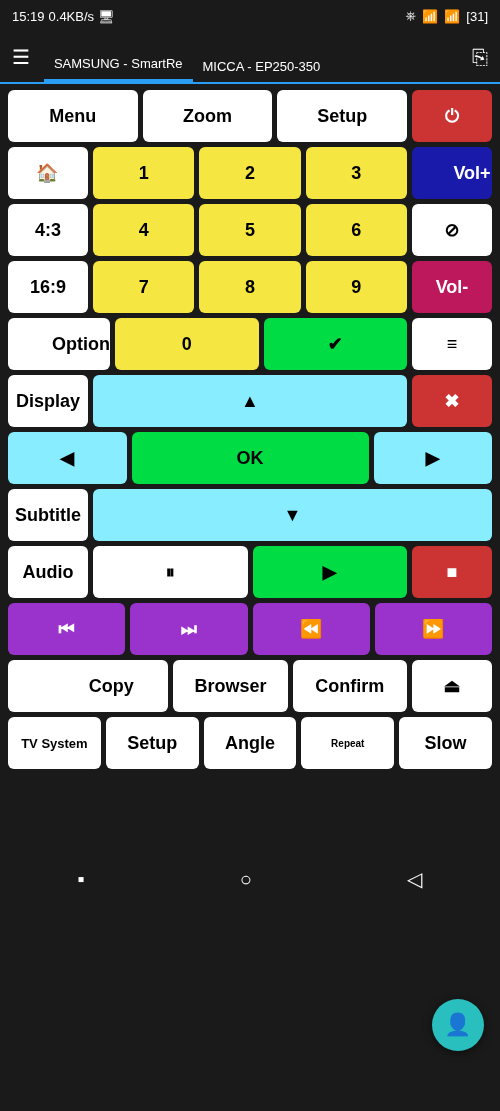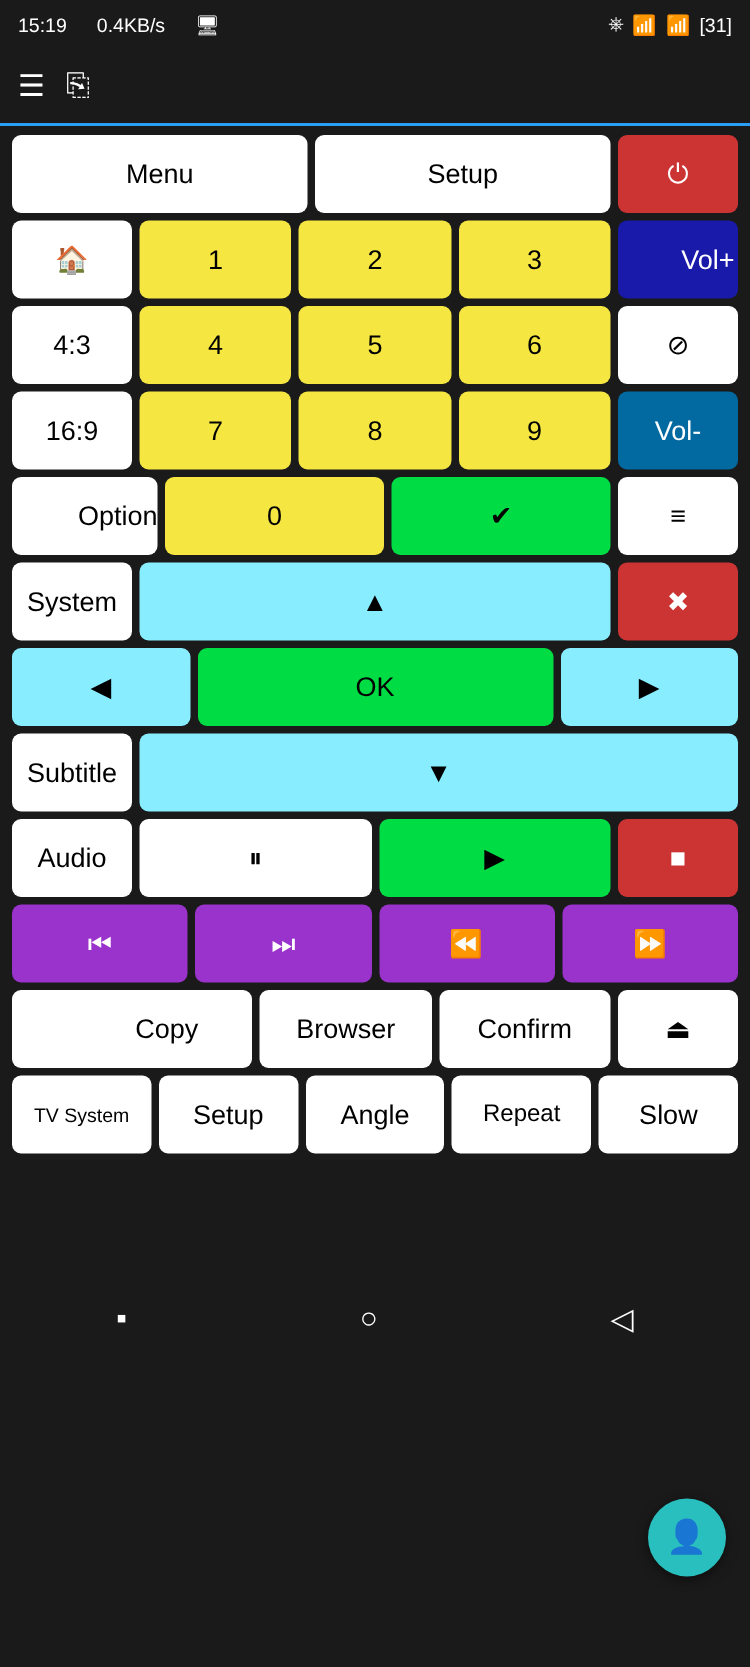--- a/index.html
+++ b/index.html
@@ -15,21 +15,21 @@
     .status-bar {
       background: #1a1a1a;
       color: white;
       display: flex;
       justify-content: space-between;
       align-items: center;
       padding: 4px 12px;
       height: 32px;
       font-size: 13px;
     }
-    .status-left { display: flex; align-items: center; gap: 20px; }
+    .status-left { display: flex; align-items: center; gap: 4px; }
     .status-right { display: flex; align-items: center; gap: 6px; }
 
     
     .nav-bar {
       background: #1a1a1a;
       display: flex;
       align-items: center;
       padding: 0 12px;
       height: 52px;
       border-bottom: 2px solid #2a9df4;
@@ -77,35 +77,35 @@
       gap: 5px;
       width: 100%;
     }
 
     
     .btn {
       flex: 1;
       border: none;
       border-radius: 6px;
       font-size: 18px;
-      font-weight: normal;
+      font-weight: bold;
       cursor: pointer;
       display: flex;
       align-items: center;
       justify-content: center;
       padding: 0;
       min-height: 52px;
     }
 
     
     .btn-white { background: #ffffff; color: #000; }
     .btn-yellow { background: #f5e642; color: #000; }
     .btn-red { background: #cc3333; color: #fff; }
     .btn-dark-blue { background: #1a1aaa; color: #fff; }
-    .btn-blue { background: #0369a1; color: #fff; }
+    .btn-blue { background: #be185d; color: #fff; }
     .btn-green { background: #00dd44; color: #000; }
     .btn-cyan { background: #88eeff; color: #000; }
     .btn-purple { background: #9933cc; color: #fff; }
 
     
     .android-nav {
       background: #1a1a1a;
       display: flex;
       justify-content: space-around;
       align-items: center;
@@ -148,27 +148,36 @@
   <div class="status-right">
     <span>⎈</span>
     <span>📶</span>
     <span>📶</span>
     <span>[<span>31</span>]</span>
   </div>
 </div>
 
 <div class="nav-bar">
   <span class="nav-hamburger">☰</span>
+  <div class="nav-tabs">
+    <div class="nav-tab active">
+      <span>SAMSUNG - SmartRe</span>
+    </div>
+    <div class="nav-tab">
+      <span>MICCA - EP250-350</span>
+    </div>
+  </div>
   <span class="nav-icon-right">⎘</span>
 </div>
 
 <div class="remote">
 
   <div class="btn-row">
     <button class="btn btn-white" style="flex:1;">Menu</button>
+    <button class="btn btn-white" style="flex:1;">Zoom</button>
     <button class="btn btn-white" style="flex:1;">Setup</button>
     <button class="btn btn-red" style="flex:0 0 80px;">⏻</button>
   </div>
 
   <div class="btn-row">
     <button class="btn btn-white" style="flex:0 0 80px;">🏠</button>
     <button class="btn btn-yellow" style="flex:1;">1</button>
     <button class="btn btn-yellow" style="flex:1;">2</button>
     <button class="btn btn-yellow" style="flex:1;">3</button>
     <button class="btn btn-dark-blue" style="flex:0 0 80px;padding-left:40px;">Vol+</button>
@@ -191,21 +200,21 @@
   </div>
 
   <div class="btn-row">
     <button class="btn btn-white" style="flex:0 0 80px;padding-left:44px;">Option</button>
     <button class="btn btn-yellow" style="flex:1;">0</button>
     <button class="btn btn-green" style="flex:1;">✔</button>
     <button class="btn btn-white" style="flex:0 0 80px;">≡</button>
   </div>
 
   <div class="btn-row">
-    <button class="btn btn-white" style="flex:0 0 80px;">System</button>
+    <button class="btn btn-white" style="flex:0 0 80px;">Display</button>
     <button class="btn btn-cyan" style="flex:1;">▲</button>
     <button class="btn btn-red" style="flex:0 0 80px;">✖</button>
   </div>
 
   <div class="btn-row">
     <button class="btn btn-cyan" style="flex:1;">◀</button>
     <button class="btn btn-green" style="flex:2;">OK</button>
     <button class="btn btn-cyan" style="flex:1;">▶</button>
   </div>
 
@@ -232,21 +241,21 @@
     <button class="btn btn-white" style="flex:1;padding-left:46px;">Copy</button>
     <button class="btn btn-white" style="flex:1;">Browser</button>
     <button class="btn btn-white" style="flex:1;">Confirm</button>
     <button class="btn btn-white" style="flex:0 0 80px;">⏏</button>
   </div>
 
   <div class="btn-row">
     <button class="btn btn-white" style="flex:1; font-size:13px;">TV System</button>
     <button class="btn btn-white" style="flex:1;">Setup</button>
     <button class="btn btn-white" style="flex:1;">Angle</button>
-    <button class="btn btn-white" style="flex:1; font-size:16px;">Repeat</button>
+    <button class="btn btn-white" style="flex:1; font-size:10px;">Repeat</button>
     <button class="btn btn-white" style="flex:1;">Slow</button>
   </div>
 
 </div>
 
 <div style="height: 80px;"></div>
 
 <button class="fab">👤</button>
 
 <div class="android-nav">

